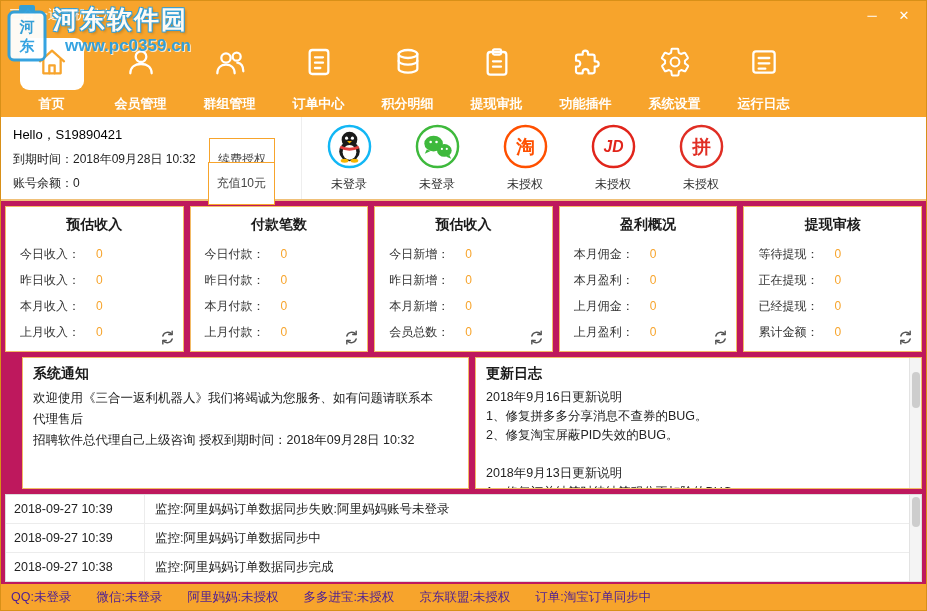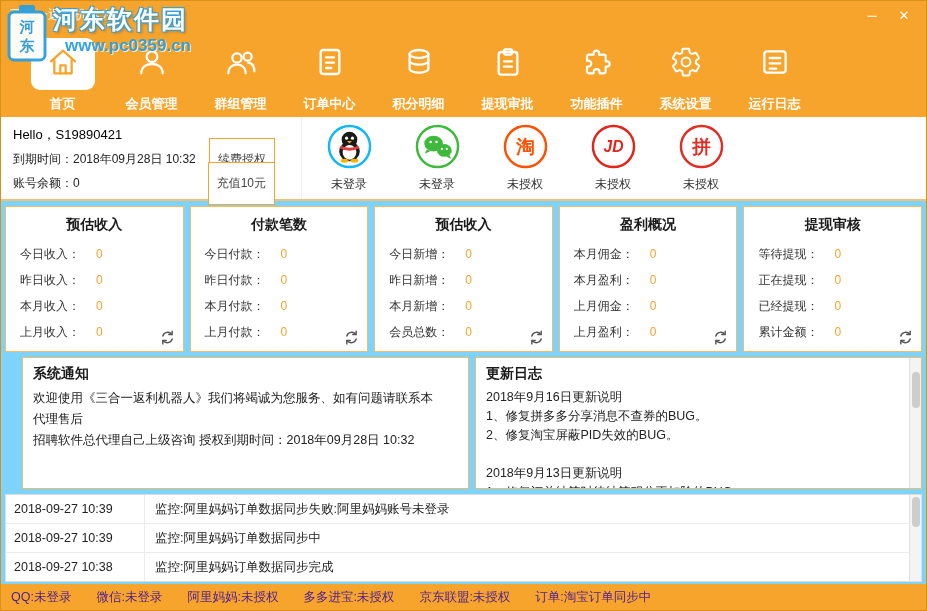--- a/index.html
+++ b/index.html
@@ -12,29 +12,29 @@
   body{font-family:"Liberation Sans","DejaVu Sans",sans-serif;}
   #app{width:927px;height:611px;position:relative;overflow:hidden;background:#ededed;border:1px solid #d89018;}
 
   
   .titlebar{height:28px;background:var(--orange);display:flex;align-items:center;padding:0 8px;color:#fff;font-size:13px;}
   .win-title{flex:1;}
   .win-controls{display:flex;gap:4px;}
   .win-btn{width:28px;height:22px;display:flex;align-items:center;justify-content:center;color:#fff;font-size:13px;cursor:pointer;}
 
   
-  .nav{height:88px;background:var(--orange);display:flex;padding-left:17px;}
+  .nav{height:88px;background:var(--orange);display:flex;padding-left:6px;}
   .nav-item{width:89px;display:flex;flex-direction:column;align-items:center;padding-top:9px;cursor:pointer;}
   .nav-icon-wrap{width:64px;height:52px;display:flex;align-items:center;justify-content:center;border-radius:9px;color:#fff;}
   .nav-item.active .nav-icon-wrap{background:#fff;color:var(--orange);}
   .nav-label{color:#fff;font-size:13px;font-weight:bold;margin-top:5px;white-space:nowrap;}
   .nicon{width:32px;height:32px;}
 
   
-  .main{position:absolute;top:116px;left:0;right:0;bottom:26px;background:#7dd3fc;overflow:hidden;}
+  .main{position:absolute;top:116px;left:0;right:0;bottom:26px;background:#be185d;overflow:hidden;}
 
   
   .account{background:#fff;height:84px;display:flex;border-bottom:2px solid #f0c078;}
   .account-left{width:300px;padding:6px 12px 4px;font-size:12px;color:#222;}
   .account-left .row{height:24px;display:flex;align-items:center;}
   .account-left .hello{font-size:13px;color:#000;}
   .btn-orange{margin-left:auto;margin-right:14px;background:#fff;border:1px solid var(--orange);color:#444;font-size:12px;padding:12px 8px;cursor:pointer;font-family:inherit;}
   .platforms{flex:1;display:flex;align-items:center;padding-left:18px;gap:30px;border-left:1px solid #eee;}
   .platform{display:flex;flex-direction:column;align-items:center;width:58px;cursor:pointer;}
   .pf-icon{width:45px;height:45px;}

